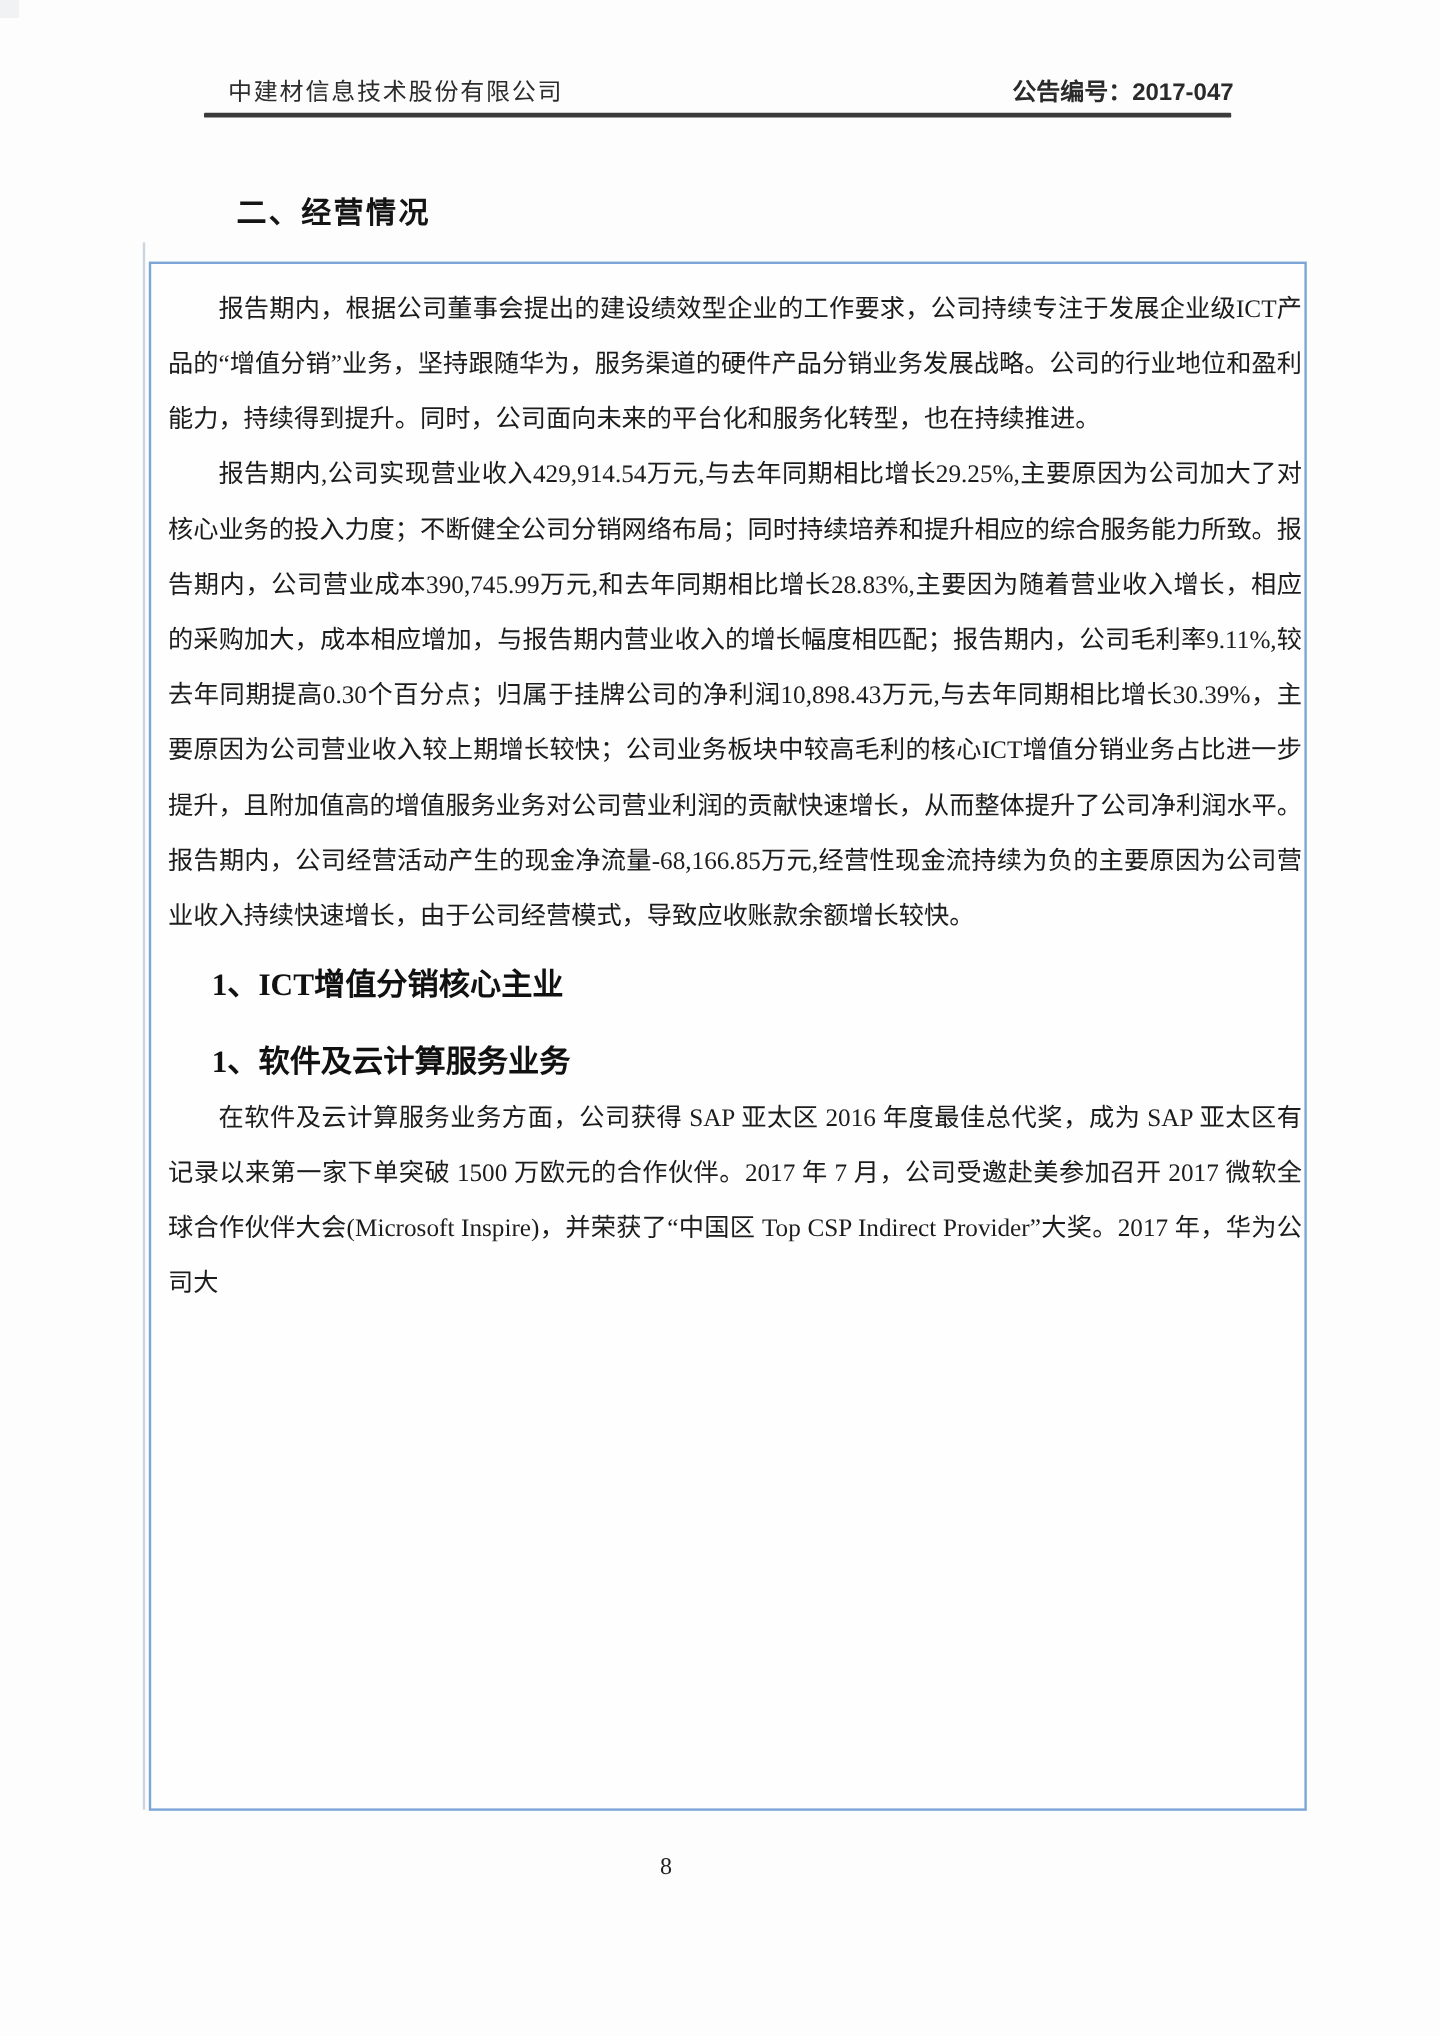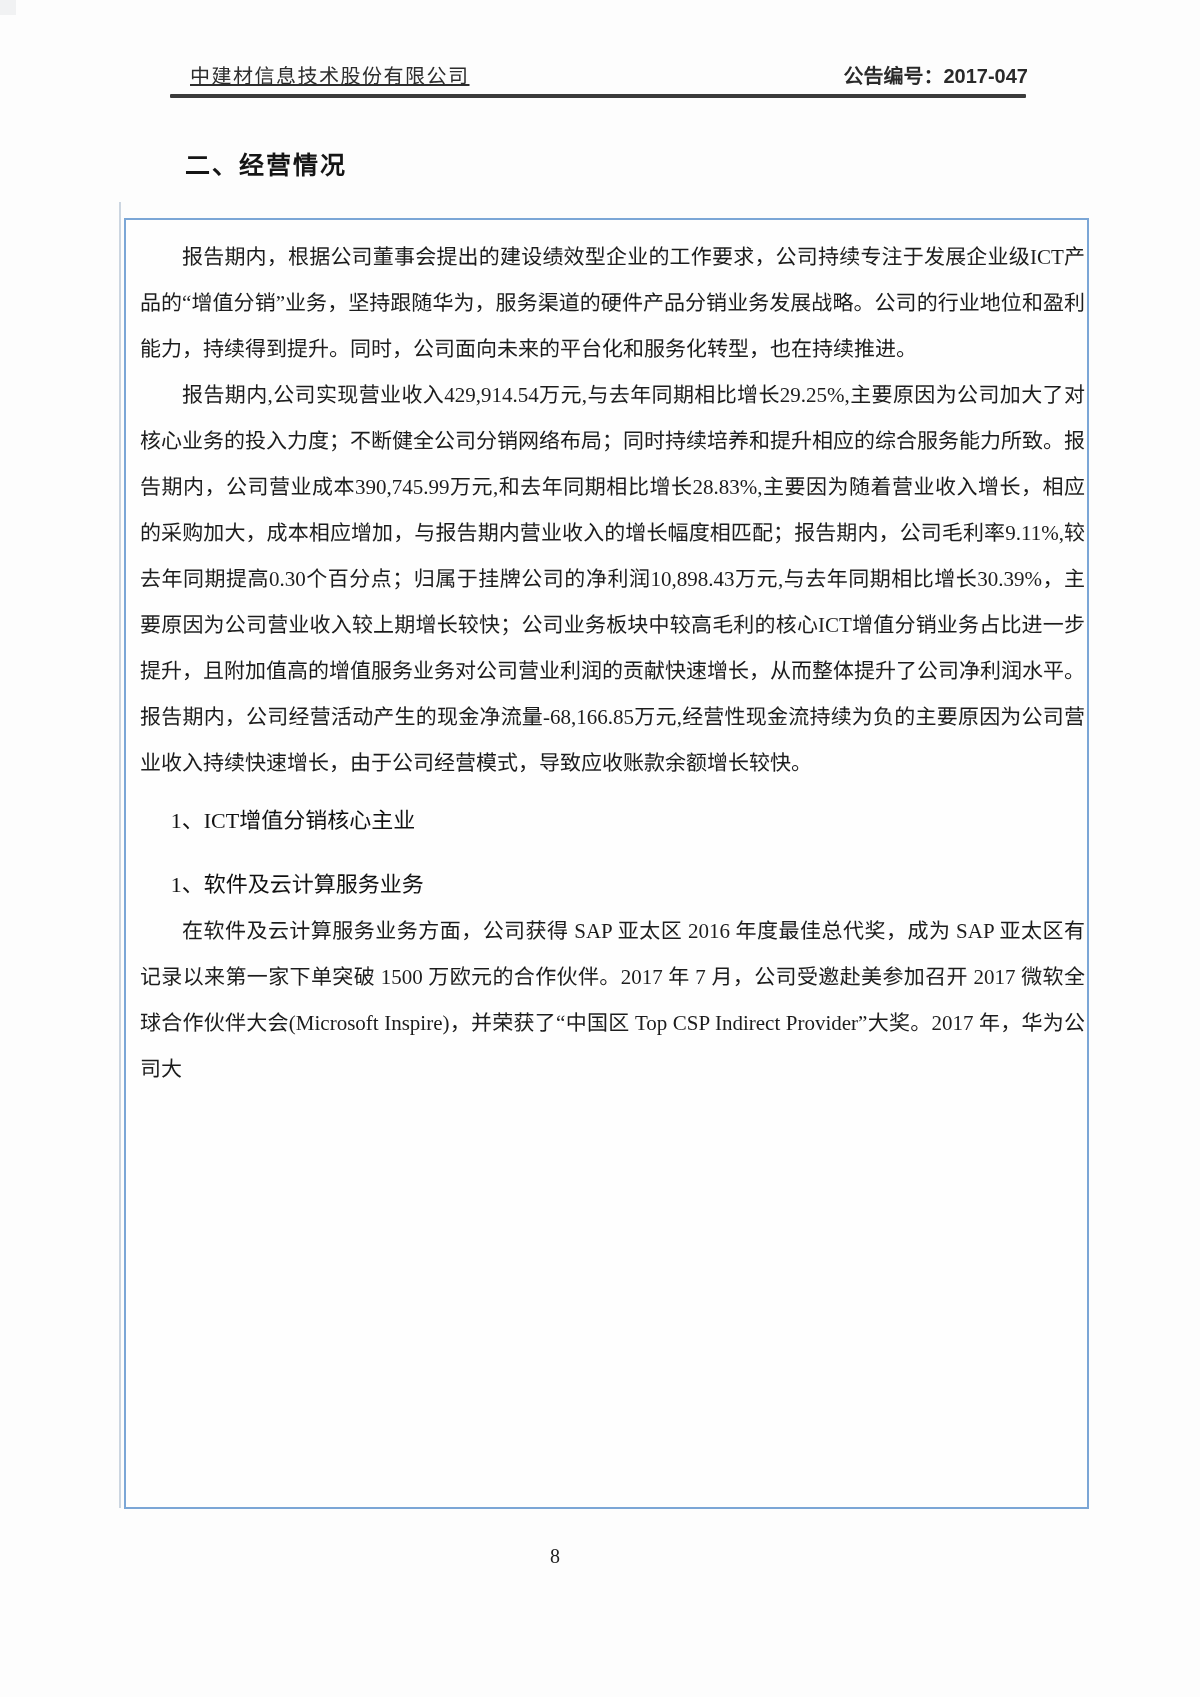--- a/index.html
+++ b/index.html
@@ -14,38 +14,37 @@
   .corner-artifact{
     position:absolute;left:0;top:0;width:16px;height:15px;
     background:#f1f2f3;
   }
   
   .page-header{position:absolute;left:0;top:0;width:1200px;height:100px;}
   .company-name{
     position:absolute;left:190px;top:60px;
     font-size:20px;letter-spacing:1.5px;color:#2d2d2d;
     font-family:"Liberation Serif","DejaVu Serif",serif;
-    text-decoration:underline;
   }
   .announce-no{
     position:absolute;right:172px;top:60px;
     font-size:20px;font-weight:bold;color:#2a2a2a;
     font-family:"Liberation Sans","DejaVu Sans",sans-serif;
   }
   .header-rule{
     position:absolute;left:170px;top:94px;width:856px;height:4px;
     background:#3b3b3b;border-radius:1px;
   }
   
   .section-title{
     position:absolute;left:181px;top:141px;
     font-size:25px;font-weight:bold;color:#151515;
     font-family:"Liberation Sans","DejaVu Sans",sans-serif;
     letter-spacing:2px;
-    margin:4px;
+    margin:16px;
   }
   
   .scan-line{
     position:absolute;left:119px;top:202px;width:2px;height:1306px;
     background:#ccd6e1;
   }
   
   .content-box{
     position:absolute;left:124px;top:218px;
     width:945px;height:1259px;
@@ -58,23 +57,23 @@
     margin:0;
     font-size:21px;
     line-height:46px;
     text-align:justify;
     text-indent:2em;
     color:#1c1c1c;
     word-break:break-word;
   }
   .subhead{
     margin:12px 0 0 0;
-    font-size:22px;
+    font-size:26px;
     line-height:46px;
-    font-weight:normal;
+    font-weight:bold;
     color:#111;
     text-indent:1.4em;
     font-family:"Liberation Serif","DejaVu Serif",serif;
   }
   .subhead.extra-space{margin-top:18px;}
   
   .page-number{
     position:absolute;left:0;top:1545px;width:1110px;
     text-align:center;
     font-size:20px;color:#222;

